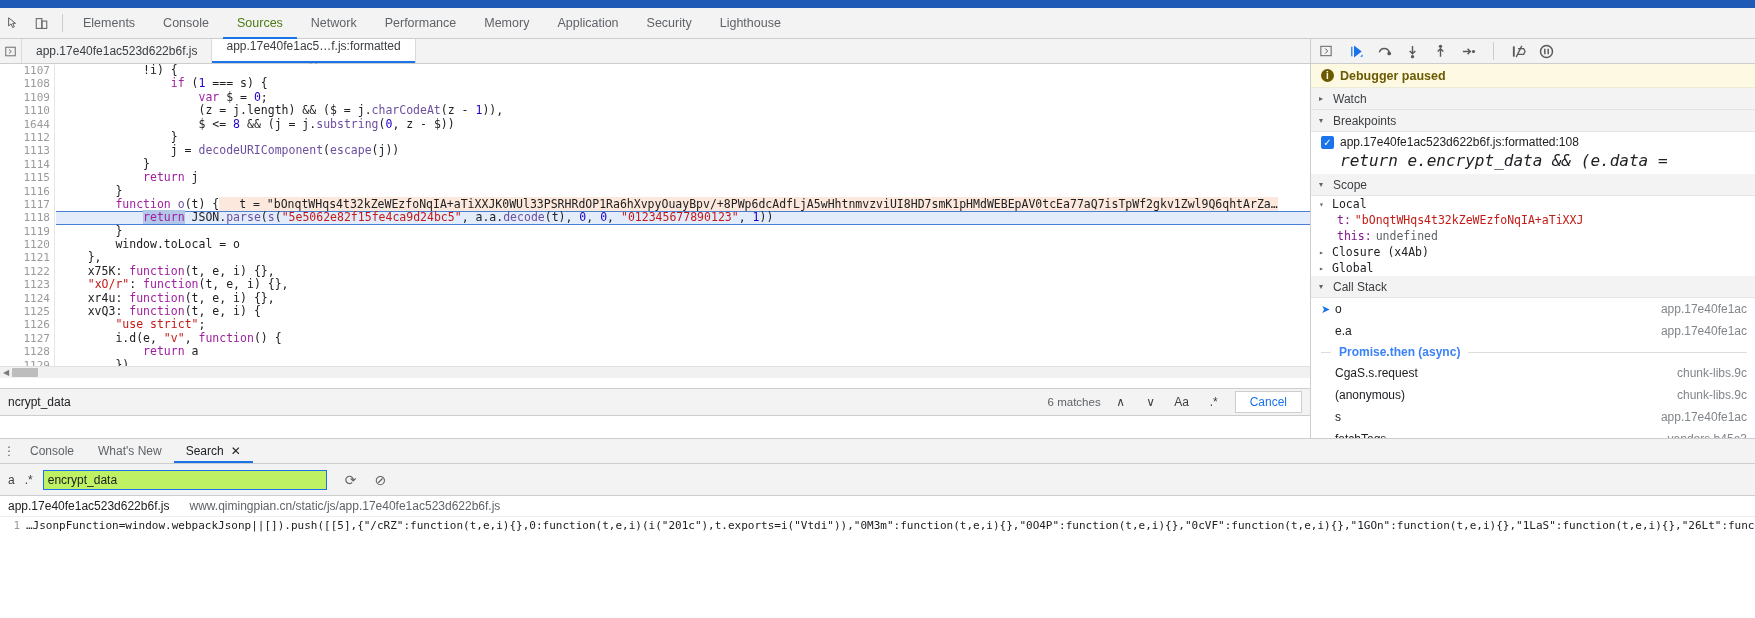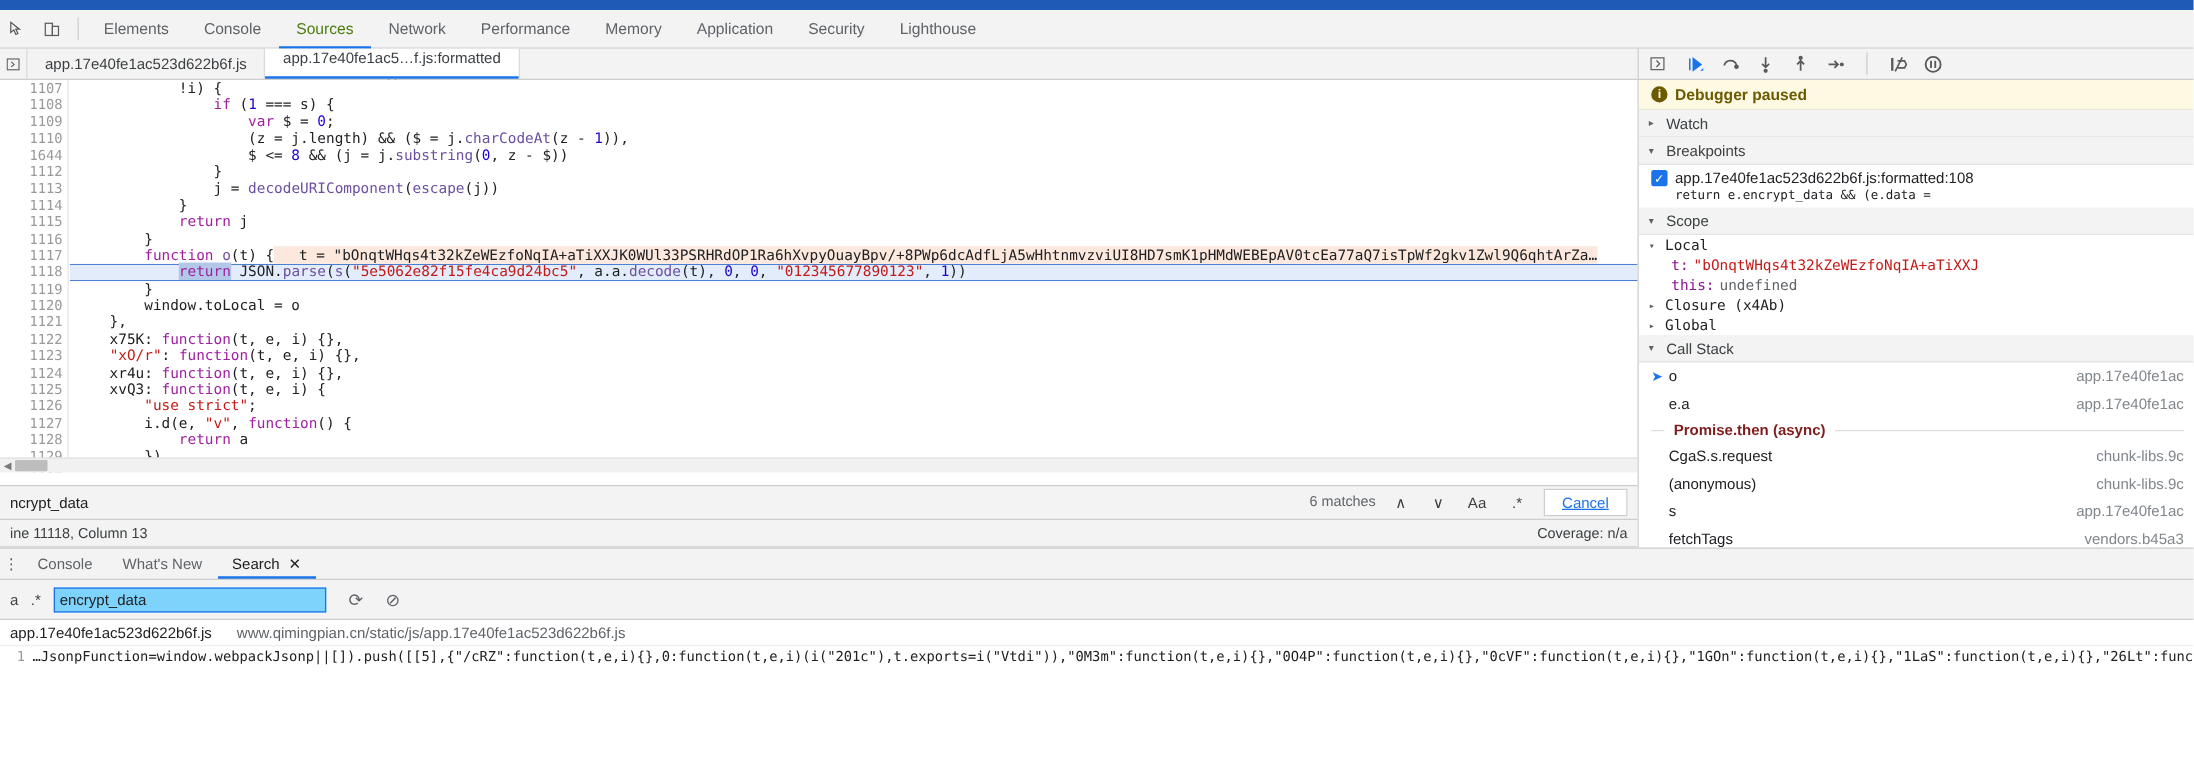--- a/index.html
+++ b/index.html
@@ -137,21 +137,20 @@
     flex: 1; font-size: 12px; color: #202124; border: none; background: transparent;
     outline: none; font-family: "Liberation Sans", sans-serif; padding-left: 0;
   }
   .find-matches { color: #5f6368; font-size: 11.5px; white-space: nowrap; }
   .find-nav { width: 20px; text-align: center; color: #3c4043; cursor: pointer; font-size: 12px; }
   .find-opt { width: 22px; text-align: center; color: #3c4043; cursor: pointer; font-size: 12px; }
   .cancel-btn {
     border: 1px solid #cdcdcd; background: #fff; color: #1a73e8;
     font-size: 12px; padding: 3px 14px; border-radius: 0; cursor: pointer;
     font-family: "Liberation Sans", sans-serif;
-    text-decoration: underline;
   }
 
   
   .statusline {
     position: absolute; top: 416px; left: 0; width: 1310px; height: 22px;
     background: #f3f3f3; border-bottom: 1px solid #cdcdcd;
     display: flex; align-items: center; padding: 0 8px;
     font-size: 11.5px; color: #3c4043; justify-content: space-between;
   }
 
@@ -181,41 +180,41 @@
     display: flex; align-items: flex-start; gap: 6px; padding: 3px 8px 2px 10px;
     font-size: 12px; color: #202124;
   }
   .bp-check {
     width: 13px; height: 13px; background: #1a73e8; border-radius: 2px;
     color: #fff; font-size: 10px; display: flex; align-items: center;
     justify-content: center; margin-top: 1px; flex: 0 0 auto;
   }
   .bp-code {
     padding: 0 8px 4px 29px; font-family: "DejaVu Sans Mono", monospace;
-    font-size: 10px; color: #202124; white-space: nowrap; overflow: hidden;
+    font-size: 16px; color: #202124; white-space: nowrap; overflow: hidden; font-style: italic;
   }
   .scope-row {
     font-family: "DejaVu Sans Mono", monospace; font-size: 11.5px;
     padding: 1px 8px; display: flex; align-items: center; gap: 4px;
     white-space: nowrap; overflow: hidden; color: #202124;
   }
   .scope-row.indent { padding-left: 26px; }
   .prop-name { color: #881391; }
   .prop-val-str { color: #c41a16; }
   .prop-val-undef { color: #5f6368; }
   .cs-row {
     display: flex; align-items: center; height: 22px; padding: 0 8px 0 10px;
     font-size: 12px; color: #202124; cursor: pointer;
   }
   .cs-row .cs-name { flex: 1; white-space: nowrap; }
   .cs-row .cs-loc { color: #80868b; white-space: nowrap; font-size: 12px; }
   .cs-marker { color: #1a73e8; width: 14px; font-size: 11px; }
   .cs-async {
     display: flex; align-items: center; gap: 8px; height: 20px; padding: 0 8px 0 10px;
-    color: #7f1d1d; font-weight: bold; font-size: 12px;
+    color: #3b82f6; font-weight: bold; font-size: 12px;
   }
   .cs-async .rule { flex: 1; height: 1px; background: #dcdcdc; }
   .cs-async .rule.short { flex: 0 0 10px; }
 
   
   .drawer-tabbar {
     position: absolute; top: 438px; left: 0; width: 1755px; height: 26px;
     background: #f3f3f3; border-top: 1px solid #cdcdcd; border-bottom: 1px solid #cdcdcd;
     display: flex; align-items: stretch;
   }
@@ -229,21 +228,21 @@
   }
   .dtab.active { color: #202124; box-shadow: inset 0 -2px 0 #1a73e8; }
 
   .search-toolbar {
     position: absolute; top: 464px; left: 0; width: 1755px; height: 32px;
     background: #f3f3f3; border-bottom: 1px solid #cdcdcd;
     display: flex; align-items: center; gap: 10px; padding: 0 8px;
   }
   .st-opt { color: #3c4043; font-size: 12px; cursor: pointer; }
   .search-query-input {
-    width: 218px; height: 20px; border: 1px solid #1a73e8; background: #7dd3fc;
+    width: 284px; height: 20px; border: 1px solid #1a73e8; background: #bef264;
     font-size: 12px; color: #202124; padding: 0 4px; outline: none;
     font-family: "Liberation Sans", sans-serif;
   }
   .st-ico { color: #5f6368; font-size: 14px; cursor: pointer; margin-left: 8px; }
 
   .search-results {
     position: absolute; top: 496px; left: 0; width: 1755px; height: 122px;
     background: #fff; overflow: hidden;
   }
   .sr-file {
@@ -451,24 +450,20 @@
   <div class="findbar">
     <input class="find-input" value="ncrypt_data" style="">
     <div class="find-matches">6 matches</div>
     <div class="find-nav">∧</div>
     <div class="find-nav">∨</div>
     <div class="find-opt">Aa</div>
     <div class="find-opt">.*</div>
     <button class="cancel-btn">Cancel</button>
   </div>
 
-  <div class="statusline">
-    <span>ine 11118, Column 13</span>
-    <span>Coverage: n/a</span>
-  </div>
 
   <div class="dbg-panel">
     <div class="paused-banner">
       <span class="ico">i</span>
       <span>Debugger paused</span>
     </div>
 
     <div class="sect-header">
       <span class="tri">▸</span>
       <span>Watch</span>

